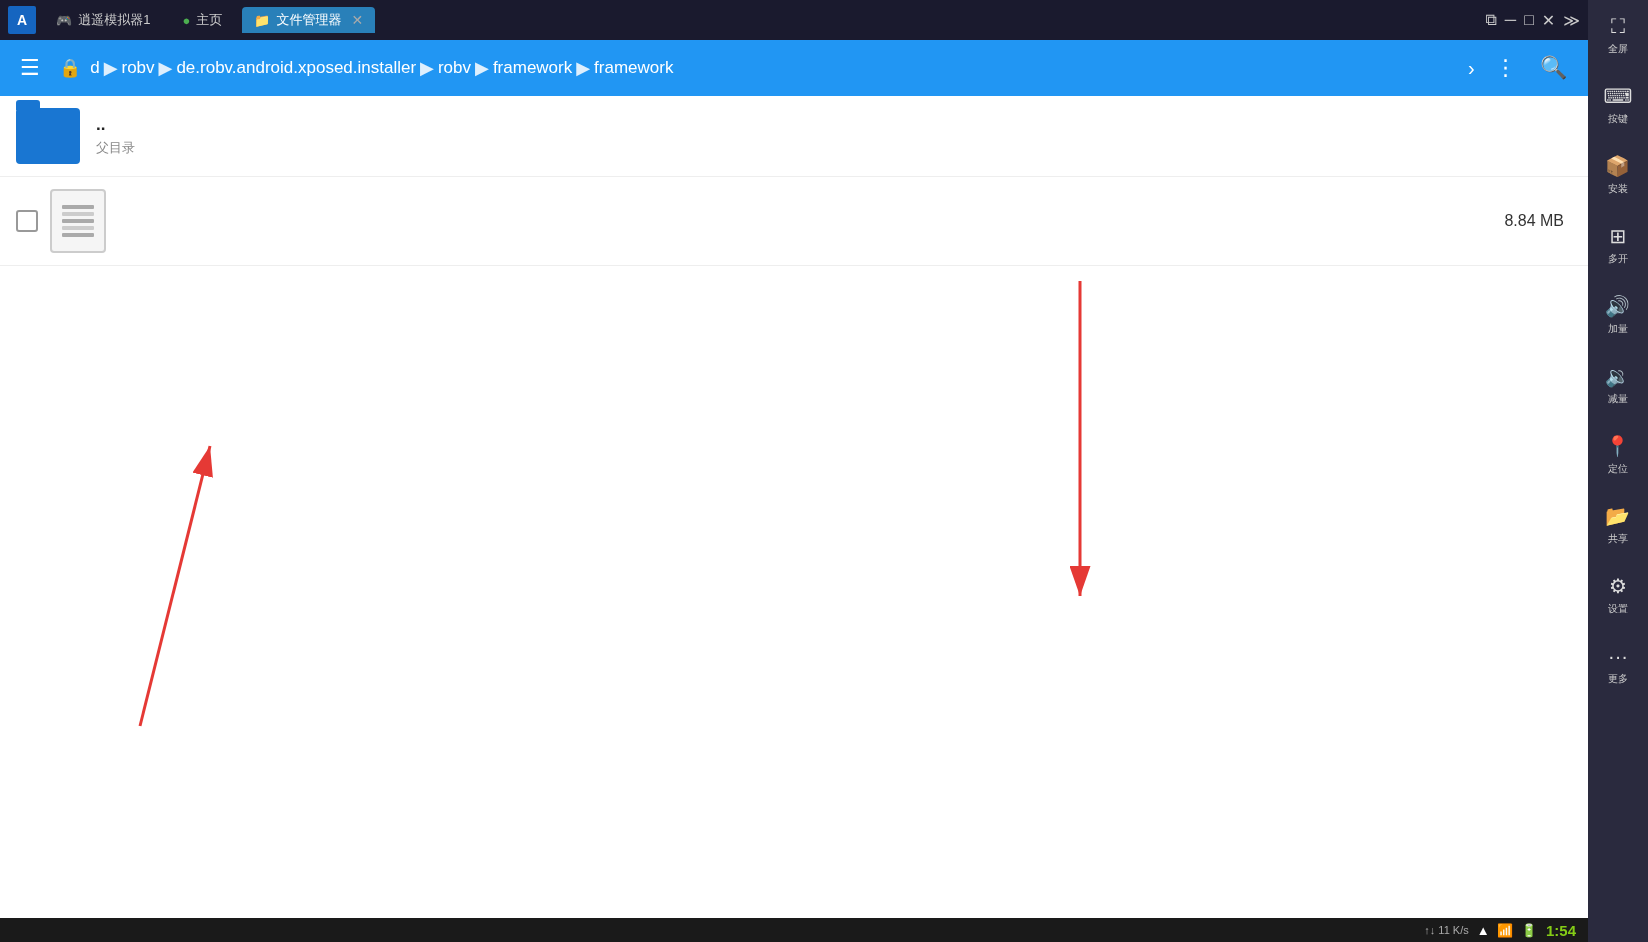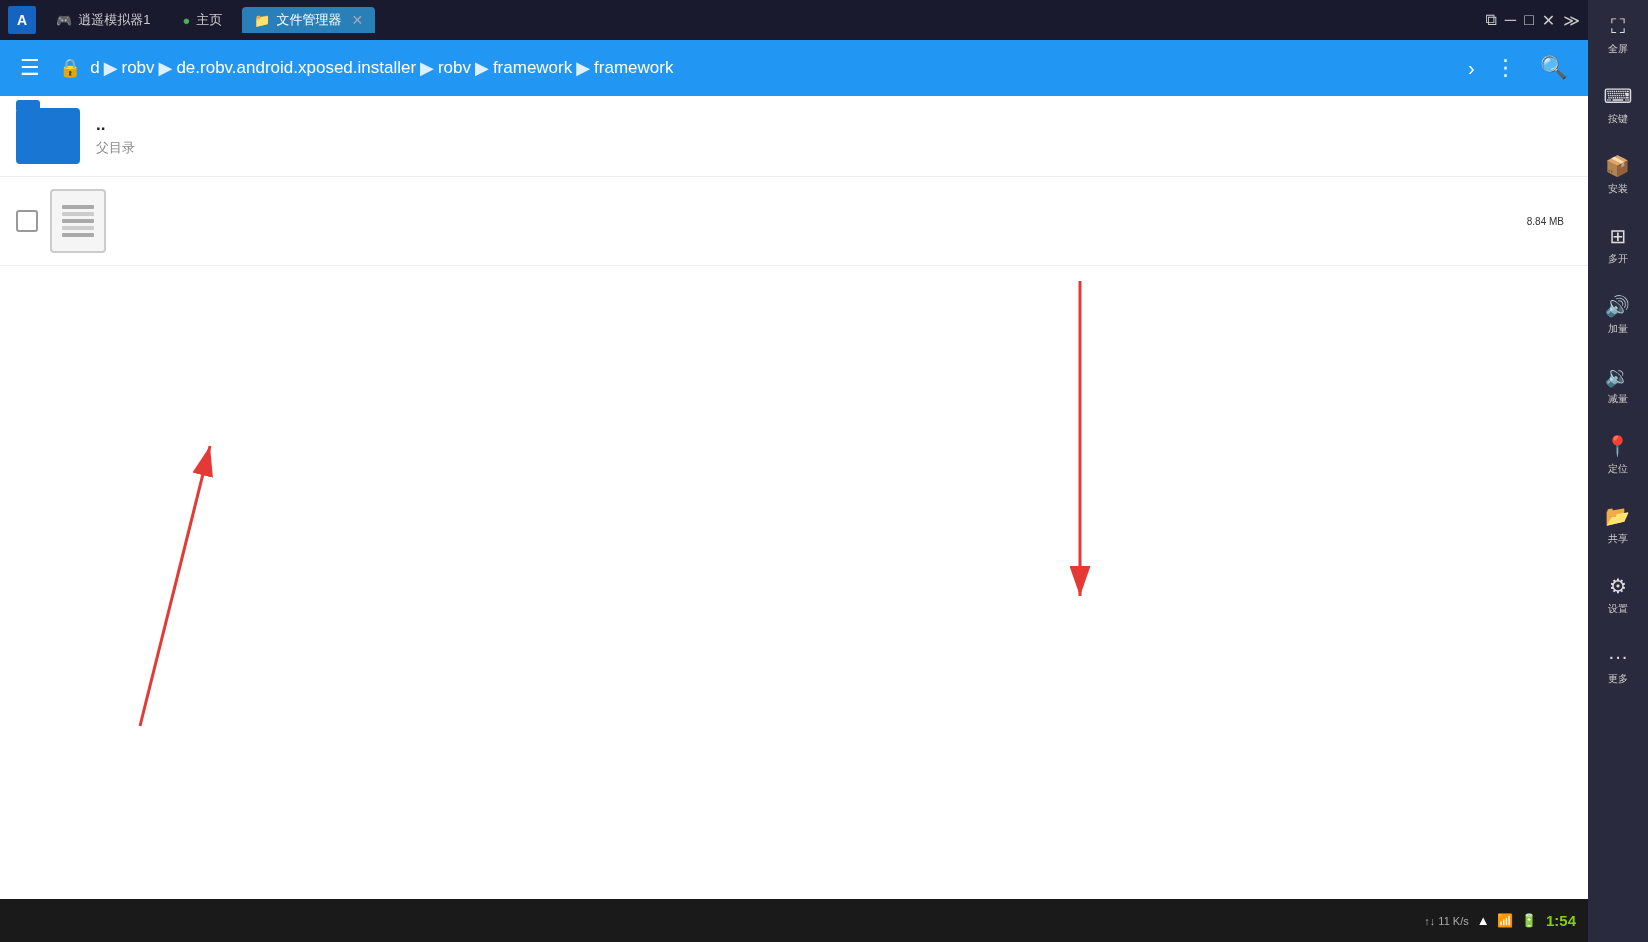--- a/index.html
+++ b/index.html
@@ -209,21 +209,21 @@
       font-size: 17px;
       font-weight: 600;
       color: #222;
       margin-bottom: 4px;
     }
     .file-meta {
       font-size: 13px;
       color: #888;
     }
     .file-size {
-      font-size: 10px;
+      font-size: 16px;
       color: #333;
       font-weight: 500;
       margin-left: auto;
       padding-right: 8px;
     }
 
     
     .arrows-overlay {
       position: absolute;
       top: 40px;
@@ -261,21 +261,21 @@
     }
     .sidebar-label {
       font-size: 10px;
       color: #ccc;
       text-align: left;
     }
 
     
     .status-bar {
       background: #1a1a1a;
-      height: 43px;
+      height: 24px;
       display: flex;
       align-items: center;
       justify-content: flex-end;
       padding: 0 12px;
       color: #fff;
       font-size: 13px;
       gap: 8px;
     }
     .time-display {
       font-size: 15px;

